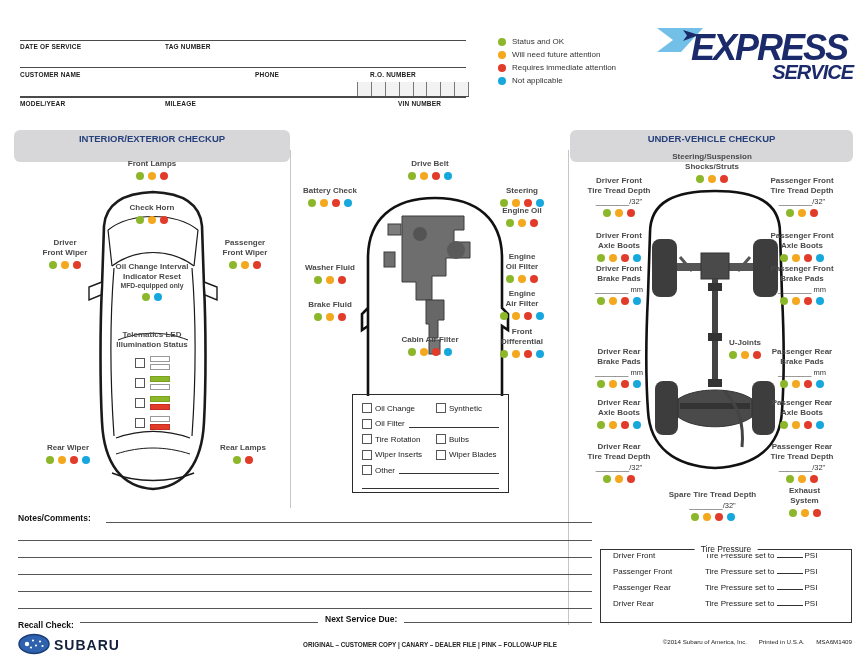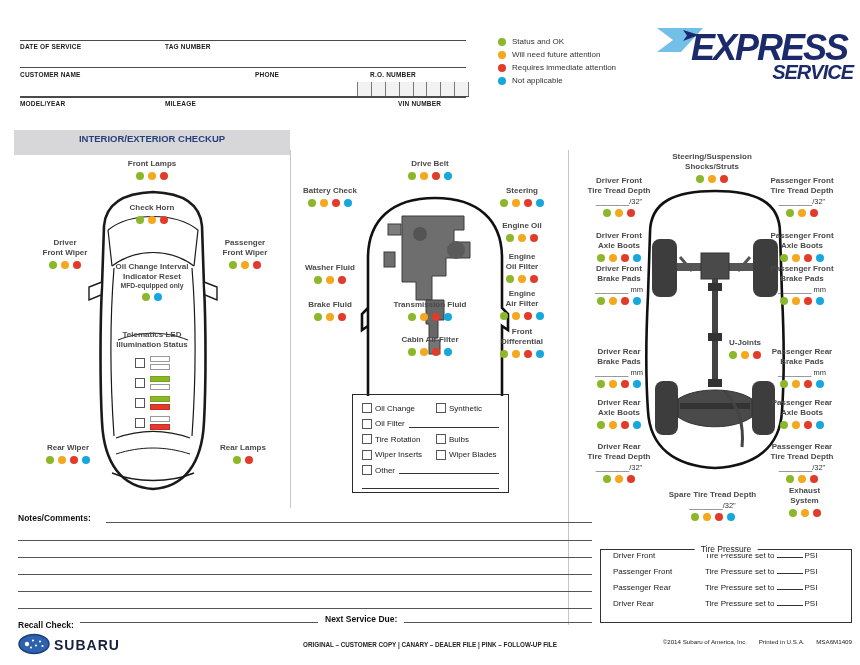--- a/index.html
+++ b/index.html
@@ -10,22 +10,22 @@
   
   #legend{position:absolute;left:498px;top:37px;}
   .legend-row{display:flex;align-items:center;gap:6px;margin-bottom:4px;font-size:8px;color:#333;}
   .legend-row .dot{flex:0 0 auto;}
   .dot{width:8px;height:8px;border-radius:50%;display:inline-block;}
   
   #vin-comb{position:absolute;left:357px;top:82px;width:112px;height:14px;display:flex;border-bottom:1px solid #4a4a4a;}
   #vin-comb div{flex:1;border-left:1px solid #777;background:#f2f2f2;}
   #vin-comb div:last-child{border-right:1px solid #777;}
   
-  .colhead{position:absolute;top:130px;height:25px;background:#d7d7d9;color:#26407c;
-           font-weight:bold;font-size:9.5px;text-align:center;line-height:17px;}
+  .colhead{position:absolute;top:130px;height:32px;background:#d7d7d9;color:#26407c;
+           font-weight:bold;font-size:9.5px;text-align:center;line-height:17px;border-radius:6px;}
   .vsep{position:absolute;width:1px;background:#c6c6c6;}
   
   .ci{position:absolute;text-align:center;font-size:8px;font-weight:bold;color:#4a4a4a;line-height:1.25;}
   .ci .lbl{white-space:pre-line;display:block;}
   .ci .sub{display:block;font-size:6.8px;}
   .ci .blank{display:block;font-weight:normal;font-size:7.5px;color:#333;margin-top:1px;}
   .dots{display:flex;justify-content:center;gap:4px;margin-top:3px;}
   
   .tele-row{display:flex;align-items:center;justify-content:center;gap:5px;margin-top:6px;}
   .cbx{width:8px;height:8px;border:1px solid #555;background:#fff;display:inline-block;}
@@ -107,20 +107,21 @@
     </div>
 
   <svg style="position:absolute;left:655px;top:20px;" width="200" height="62" viewBox="0 0 200 62">
     <path d="M2,8 H48 L26,32 H2 L18,20 Z" fill="#72bfe8"></path>
     <path d="M28,10 l16,5 -16,6 4,-5.5 Z" fill="#1b2a6b"></path>
     <text x="36" y="40" font-size="36" font-weight="bold" font-style="italic" letter-spacing="-2" fill="#1b2a6b">EXPRESS</text>
     <text x="198" y="59" text-anchor="end" font-size="20" font-weight="bold" font-style="italic" letter-spacing="-1" fill="#1b2a6b">SERVICE</text>
   </svg>
 
   <div class="colhead" style="left:14px;width:276px;">INTERIOR/EXTERIOR CHECKUP</div>
+  <div class="colhead" style="left:570px;width:283px;">UNDER-VEHICLE CHECKUP</div>
   <div class="vsep" style="left:290px;top:150px;height:358px;"></div>
   <div class="vsep" style="left:568px;top:150px;height:475px;"></div>
 
   <svg style="position:absolute;left:86px;top:186px;" width="134" height="318" viewBox="0 0 134 318" fill="none" stroke="#1a1a1a">
     <path d="M18,40 C20,16 40,7 67,6 C94,7 114,16 116,40 L118,100 C120,140 120,200 118,236 C116,278 98,301 67,303 C36,301 18,278 16,236 C14,200 14,140 16,100 Z" stroke-width="2.6"></path>
     <path d="M22,44 C45,26 89,26 112,44" stroke-width="1.2"></path>
     <path d="M26,80 C50,62 84,62 108,80" stroke-width="1.2"></path>
     <path d="M22,44 L26,80 M112,44 L108,80" stroke-width="1.2"></path>
     <path d="M28,82 C24,132 24,192 28,250 M106,82 C110,132 110,192 106,250" stroke-width="1.2"></path>
     <path d="M32,154 C55,145 79,145 102,154" stroke-width="1"></path>
@@ -257,21 +258,21 @@
   </div>
   <div class="ci" style="left:477px;top:186px;width:90px;">
     <span class="lbl">Steering</span>
     <div class="dots">
         <span class="dot" style="background: rgb(140, 183, 42);"></span>
         <span class="dot" style="background: rgb(243, 168, 30);"></span>
         <span class="dot" style="background: rgb(225, 59, 42);"></span>
         <span class="dot" style="background: rgb(22, 167, 221);"></span>
       </div>
   </div>
-  <div class="ci" style="left:477px;top:221px;width:90px;">
+  <div class="ci" style="left:477px;top:206px;width:90px;">
     <span class="lbl">Engine Oil</span>
     <div class="dots">
         <span class="dot" style="background: rgb(140, 183, 42);"></span>
         <span class="dot" style="background: rgb(243, 168, 30);"></span>
         <span class="dot" style="background: rgb(225, 59, 42);"></span>
       </div>
   </div>
   <div class="ci" style="left:285px;top:263px;width:90px;">
     <span class="lbl">Washer Fluid</span>
     <div class="dots">
@@ -293,29 +294,20 @@
     <span class="lbl">Brake Fluid</span>
     <div class="dots">
         <span class="dot" style="background: rgb(140, 183, 42);"></span>
         <span class="dot" style="background: rgb(243, 168, 30);"></span>
         <span class="dot" style="background: rgb(225, 59, 42);"></span>
       </div>
   </div>
   <div class="ci" style="left:477px;top:289px;width:90px;">
     <span class="lbl">Engine
 Air Filter</span>
-    <div class="dots">
-        <span class="dot" style="background: rgb(140, 183, 42);"></span>
-        <span class="dot" style="background: rgb(243, 168, 30);"></span>
-        <span class="dot" style="background: rgb(225, 59, 42);"></span>
-        <span class="dot" style="background: rgb(22, 167, 221);"></span>
-      </div>
-  </div>
-  <div class="ci" style="left:375px;top:300px;width:110px;">
-    <span class="lbl">Transmission Fluid</span>
     <div class="dots">
         <span class="dot" style="background: rgb(140, 183, 42);"></span>
         <span class="dot" style="background: rgb(243, 168, 30);"></span>
         <span class="dot" style="background: rgb(225, 59, 42);"></span>
         <span class="dot" style="background: rgb(22, 167, 221);"></span>
       </div>
   </div>
   <div class="ci" style="left:477px;top:327px;width:90px;">
     <span class="lbl">Front
 Differential</span>

